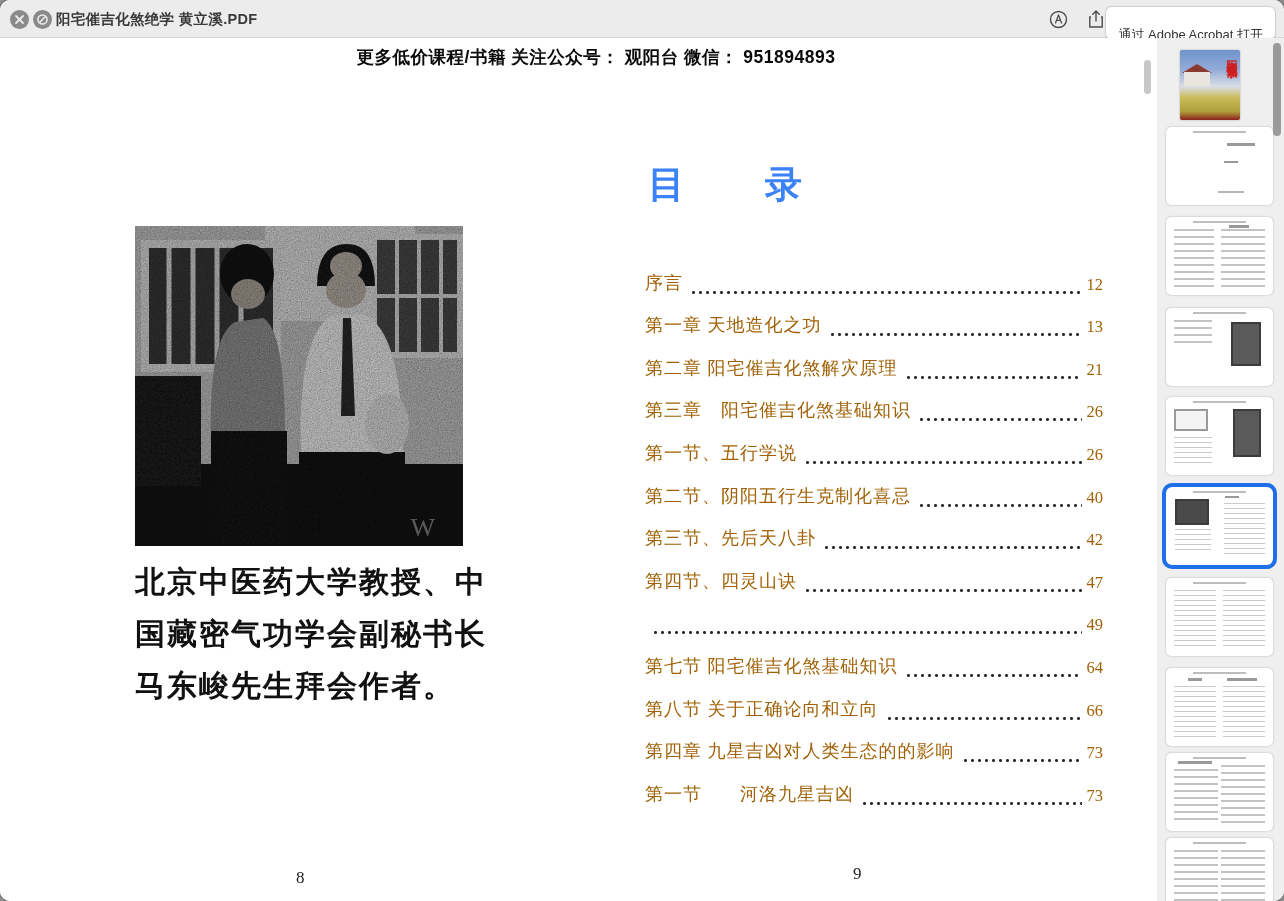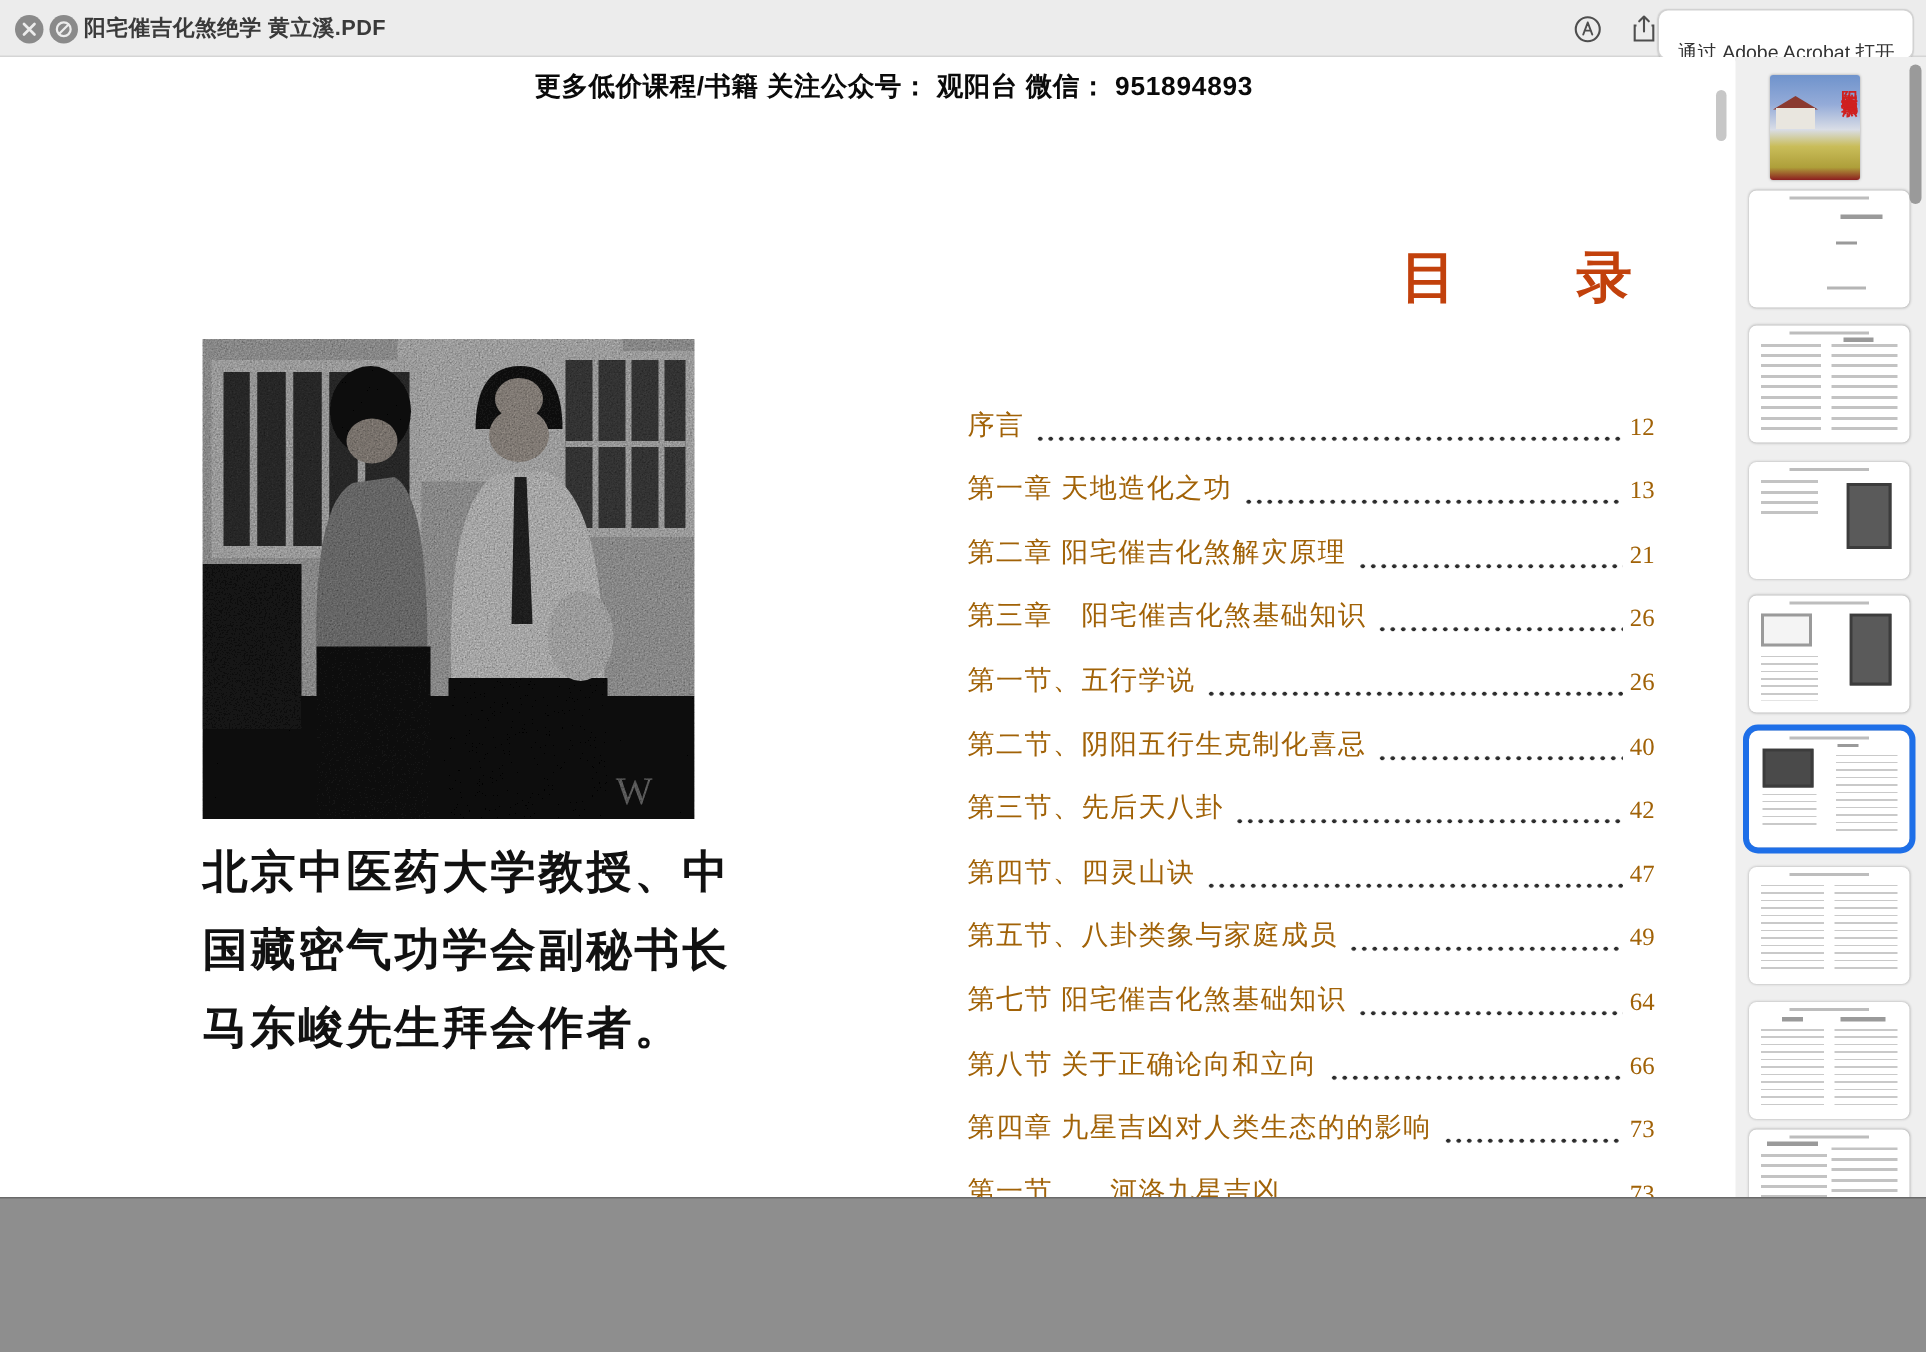--- a/index.html
+++ b/index.html
@@ -1,17 +1,17 @@
 <!DOCTYPE html>
 <html><head>
 <meta charset="utf-8">
 <style>
   * { margin:0; padding:0; box-sizing:border-box; }
   html,body { width:1284px; height:901px; background:#8e8e8e; font-family:"Liberation Sans", sans-serif; }
-  .window { position:absolute; left:0; top:0; width:1284px; height:798px; border-radius:0; overflow:hidden; background:#fff; box-shadow:0 0 0 1px rgba(0,0,0,.25); }
+  .window { position:absolute; left:0; top:0; width:1284px; height:901px; border-radius:10px; overflow:hidden; background:#fff; box-shadow:0 0 0 1px rgba(0,0,0,.25); }
 
   
   .titlebar { position:absolute; left:0; top:0; width:100%; height:38px; background:#ececec; border-bottom:1px solid #d5d5d5; }
   .tb-circle { position:absolute; top:10px; width:19px; height:19px; border-radius:50%; background:#8a8a8a; display:flex; align-items:center; justify-content:center; }
   .tb-circle svg { display:block; }
   .tb-title { position:absolute; left:56px; top:0; height:38px; line-height:38px; font-size:14.5px; font-weight:700; color:#3a3a3a; letter-spacing:.3px; }
   .tb-right-icon { position:absolute; top:7px; width:24px; height:24px; display:flex; align-items:center; justify-content:center; }
   .open-btn { position:absolute; right:8px; top:6px; height:26px; padding:16px 12px; background:#fff; border:1px solid #d2d2d2; border-radius:7px; font-size:13px; color:#333; line-height:24px; box-shadow:0 .5px 1px rgba(0,0,0,.12); }
 
   
@@ -20,21 +20,21 @@
   .book-font { font-family:"Liberation Serif","DejaVu Serif",serif; }
 
   
   .photo { position:absolute; left:135px; top:188px; width:328px; height:320px; }
   .caption { position:absolute; left:135px; top:518px; width:352px; font-size:30px; font-weight:700; color:#111; line-height:52px; letter-spacing:2px; }
   .pagenum { position:absolute; font-size:17px; color:#222; font-family:"Liberation Serif","DejaVu Serif",serif; }
   .pn-left { left:296px; top:830px; }
   .pn-right { left:853px; top:826px; }
 
   
-  .toc-title { position:absolute; left:620px; top:122px; width:470px; text-align:right; font-size:37px; font-weight:700; color:#c2410c; letter-spacing:2px; }
+  .toc-title { position:absolute; left:648px; top:122px; width:470px; text-align:left; font-size:37px; font-weight:700; color:#3b82f6; letter-spacing:2px; }
   .toc { position:absolute; left:645px; top:214px; width:458px; }
   .toc-row { display:flex; align-items:flex-end; height:42.6px; font-size:18px; color:#a16207; }
   .toc-label { white-space:nowrap; letter-spacing:1px; }
   .toc-leader { flex:1; margin:6px 5px 0 7px; height:5px; background-image:radial-gradient(circle,#2b2b2b 1.3px,transparent 1.6px); background-size:7px 5px; background-repeat:repeat-x; background-position:0 center; }
   .toc-page { white-space:nowrap; font-size:16.5px; margin-top:3px; }
 
   
   .main-scrollbar { position:absolute; left:1144px; top:22px; width:7px; height:34px; border-radius:4px; background:#c7c7c7; }
 
   
@@ -189,21 +189,20 @@
         <span class="toc-page">42</span>
       </div>
 
       <div class="toc-row">
         <span class="toc-label">第四节、四灵山诀</span>
         <span class="toc-leader"></span>
         <span class="toc-page">47</span>
       </div>
 
       <div class="toc-row">
-        <span class="toc-label">第五节、八卦类象与家庭成员</span>
         <span class="toc-leader"></span>
         <span class="toc-page">49</span>
       </div>
 
 
       <div class="toc-row">
         <span class="toc-label">第七节 阳宅催吉化煞基础知识</span>
         <span class="toc-leader"></span>
         <span class="toc-page">64</span>
       </div>

